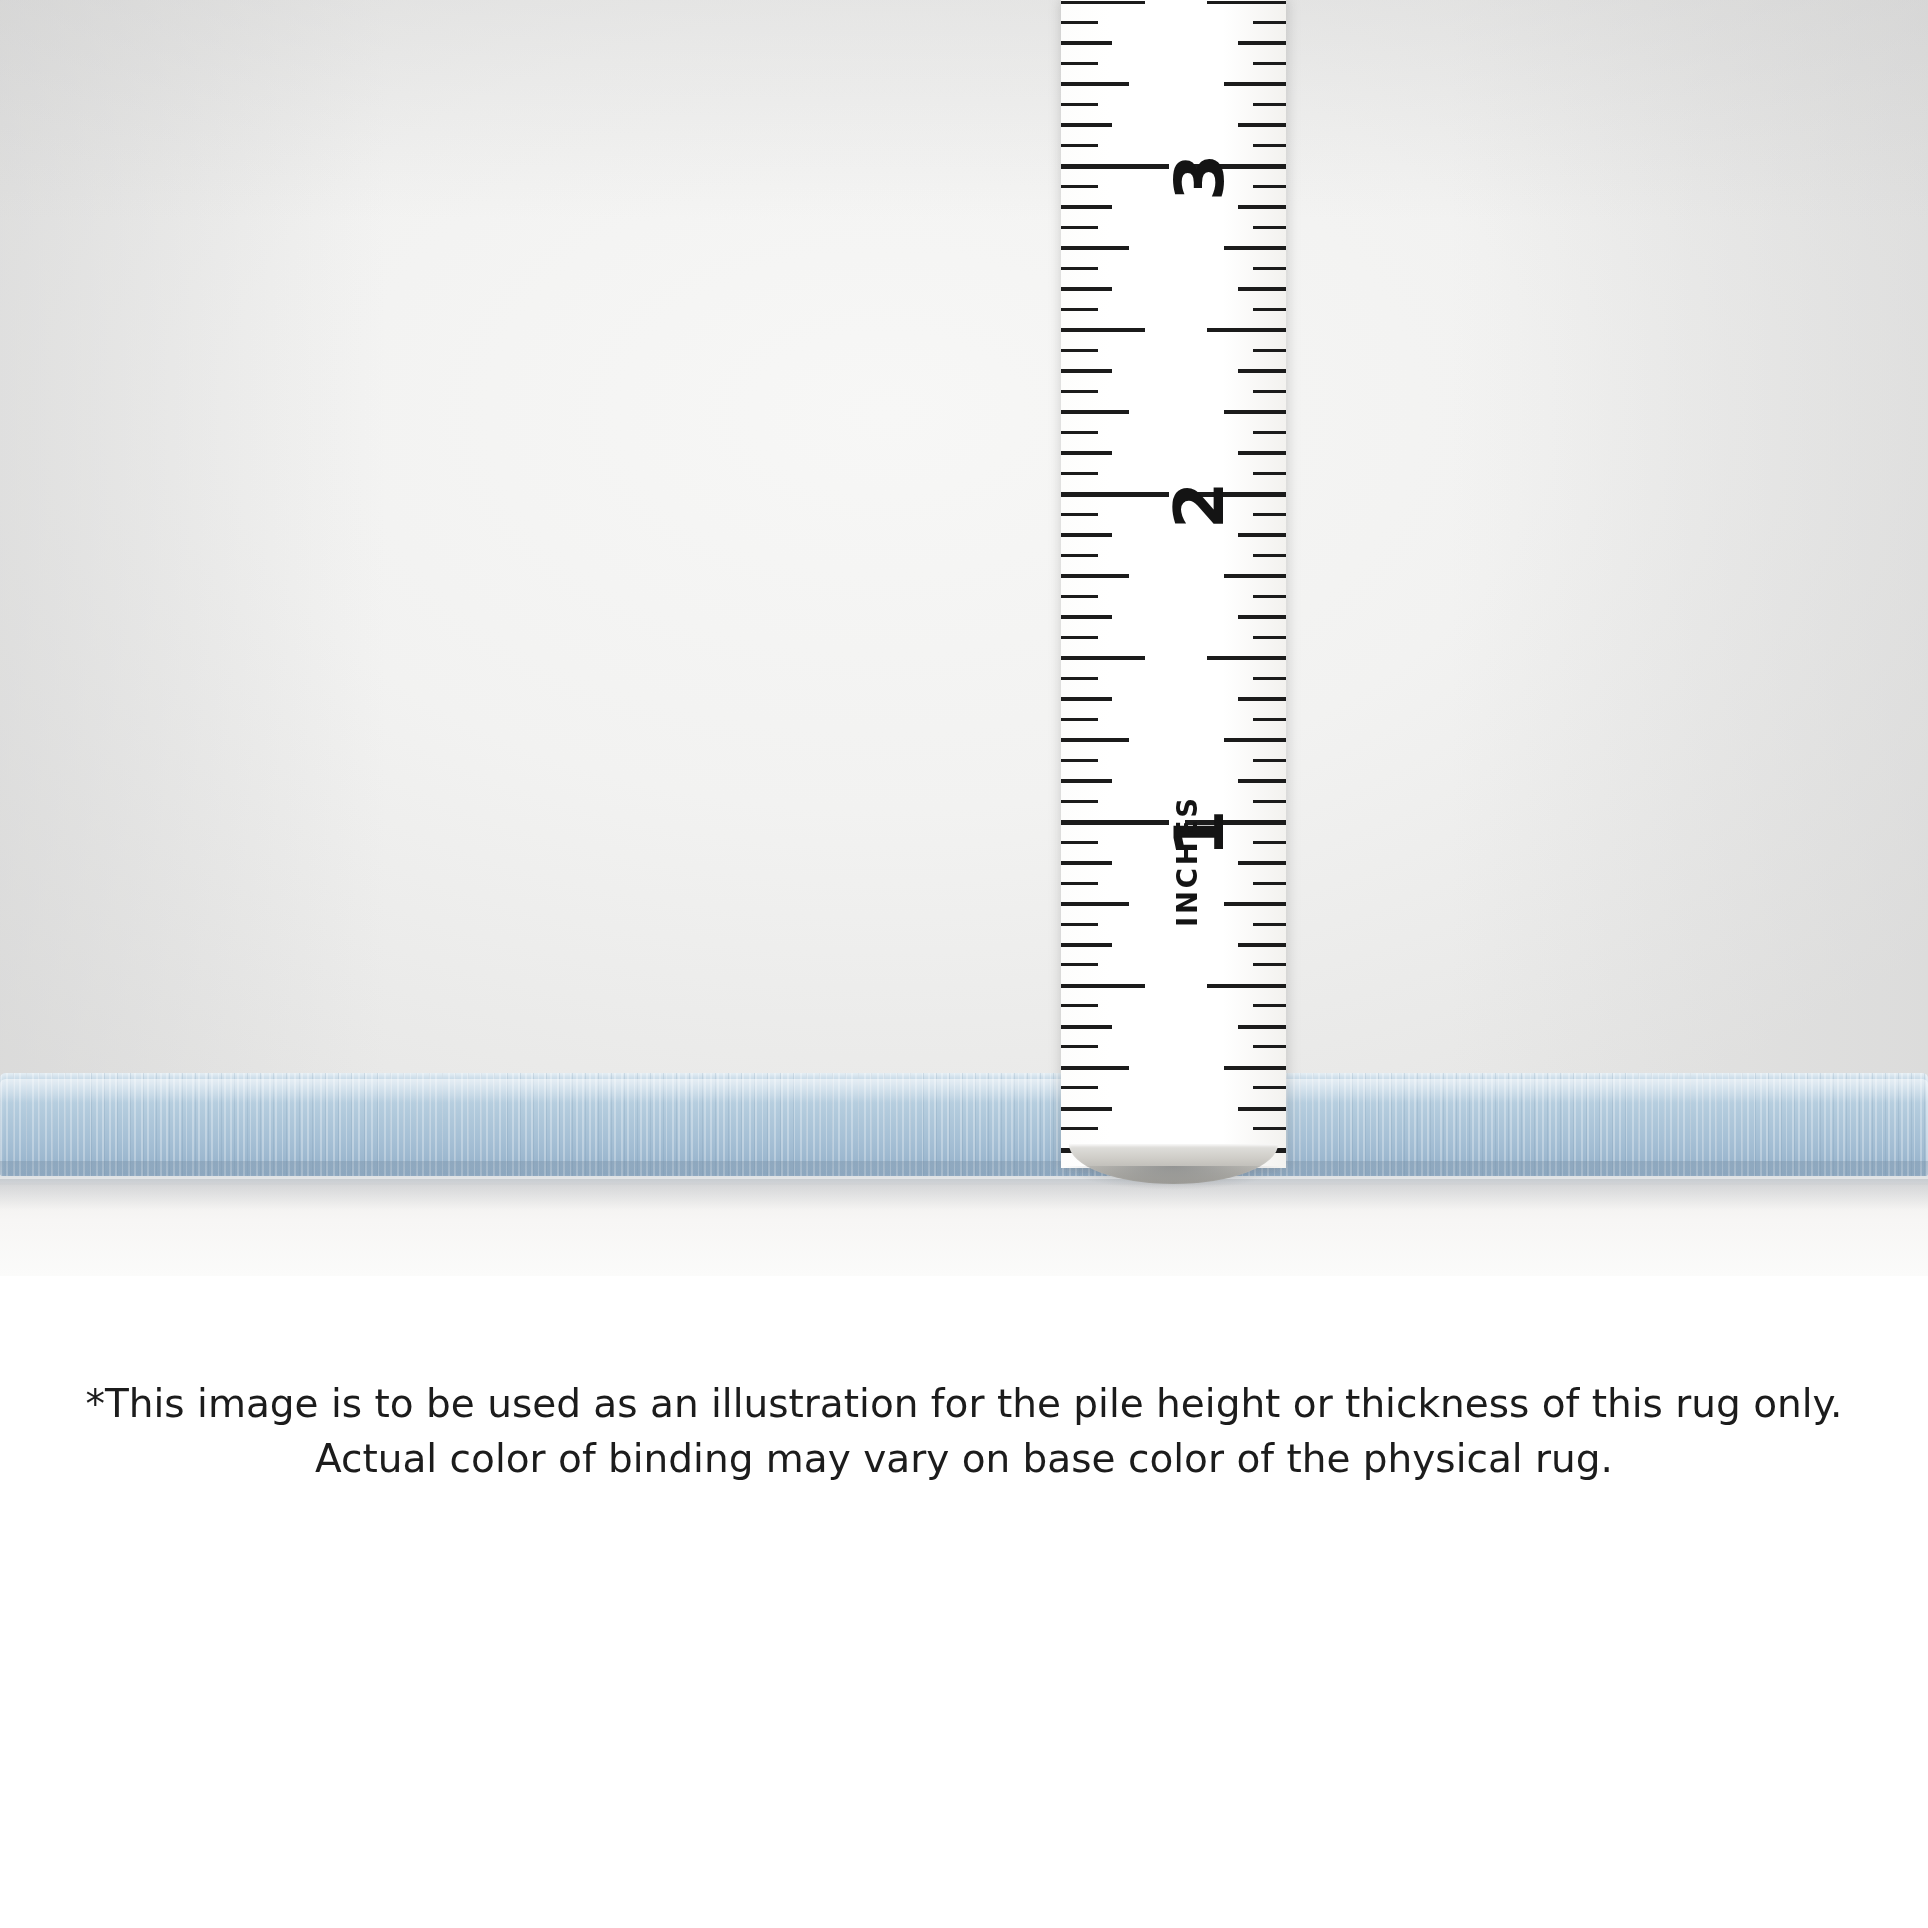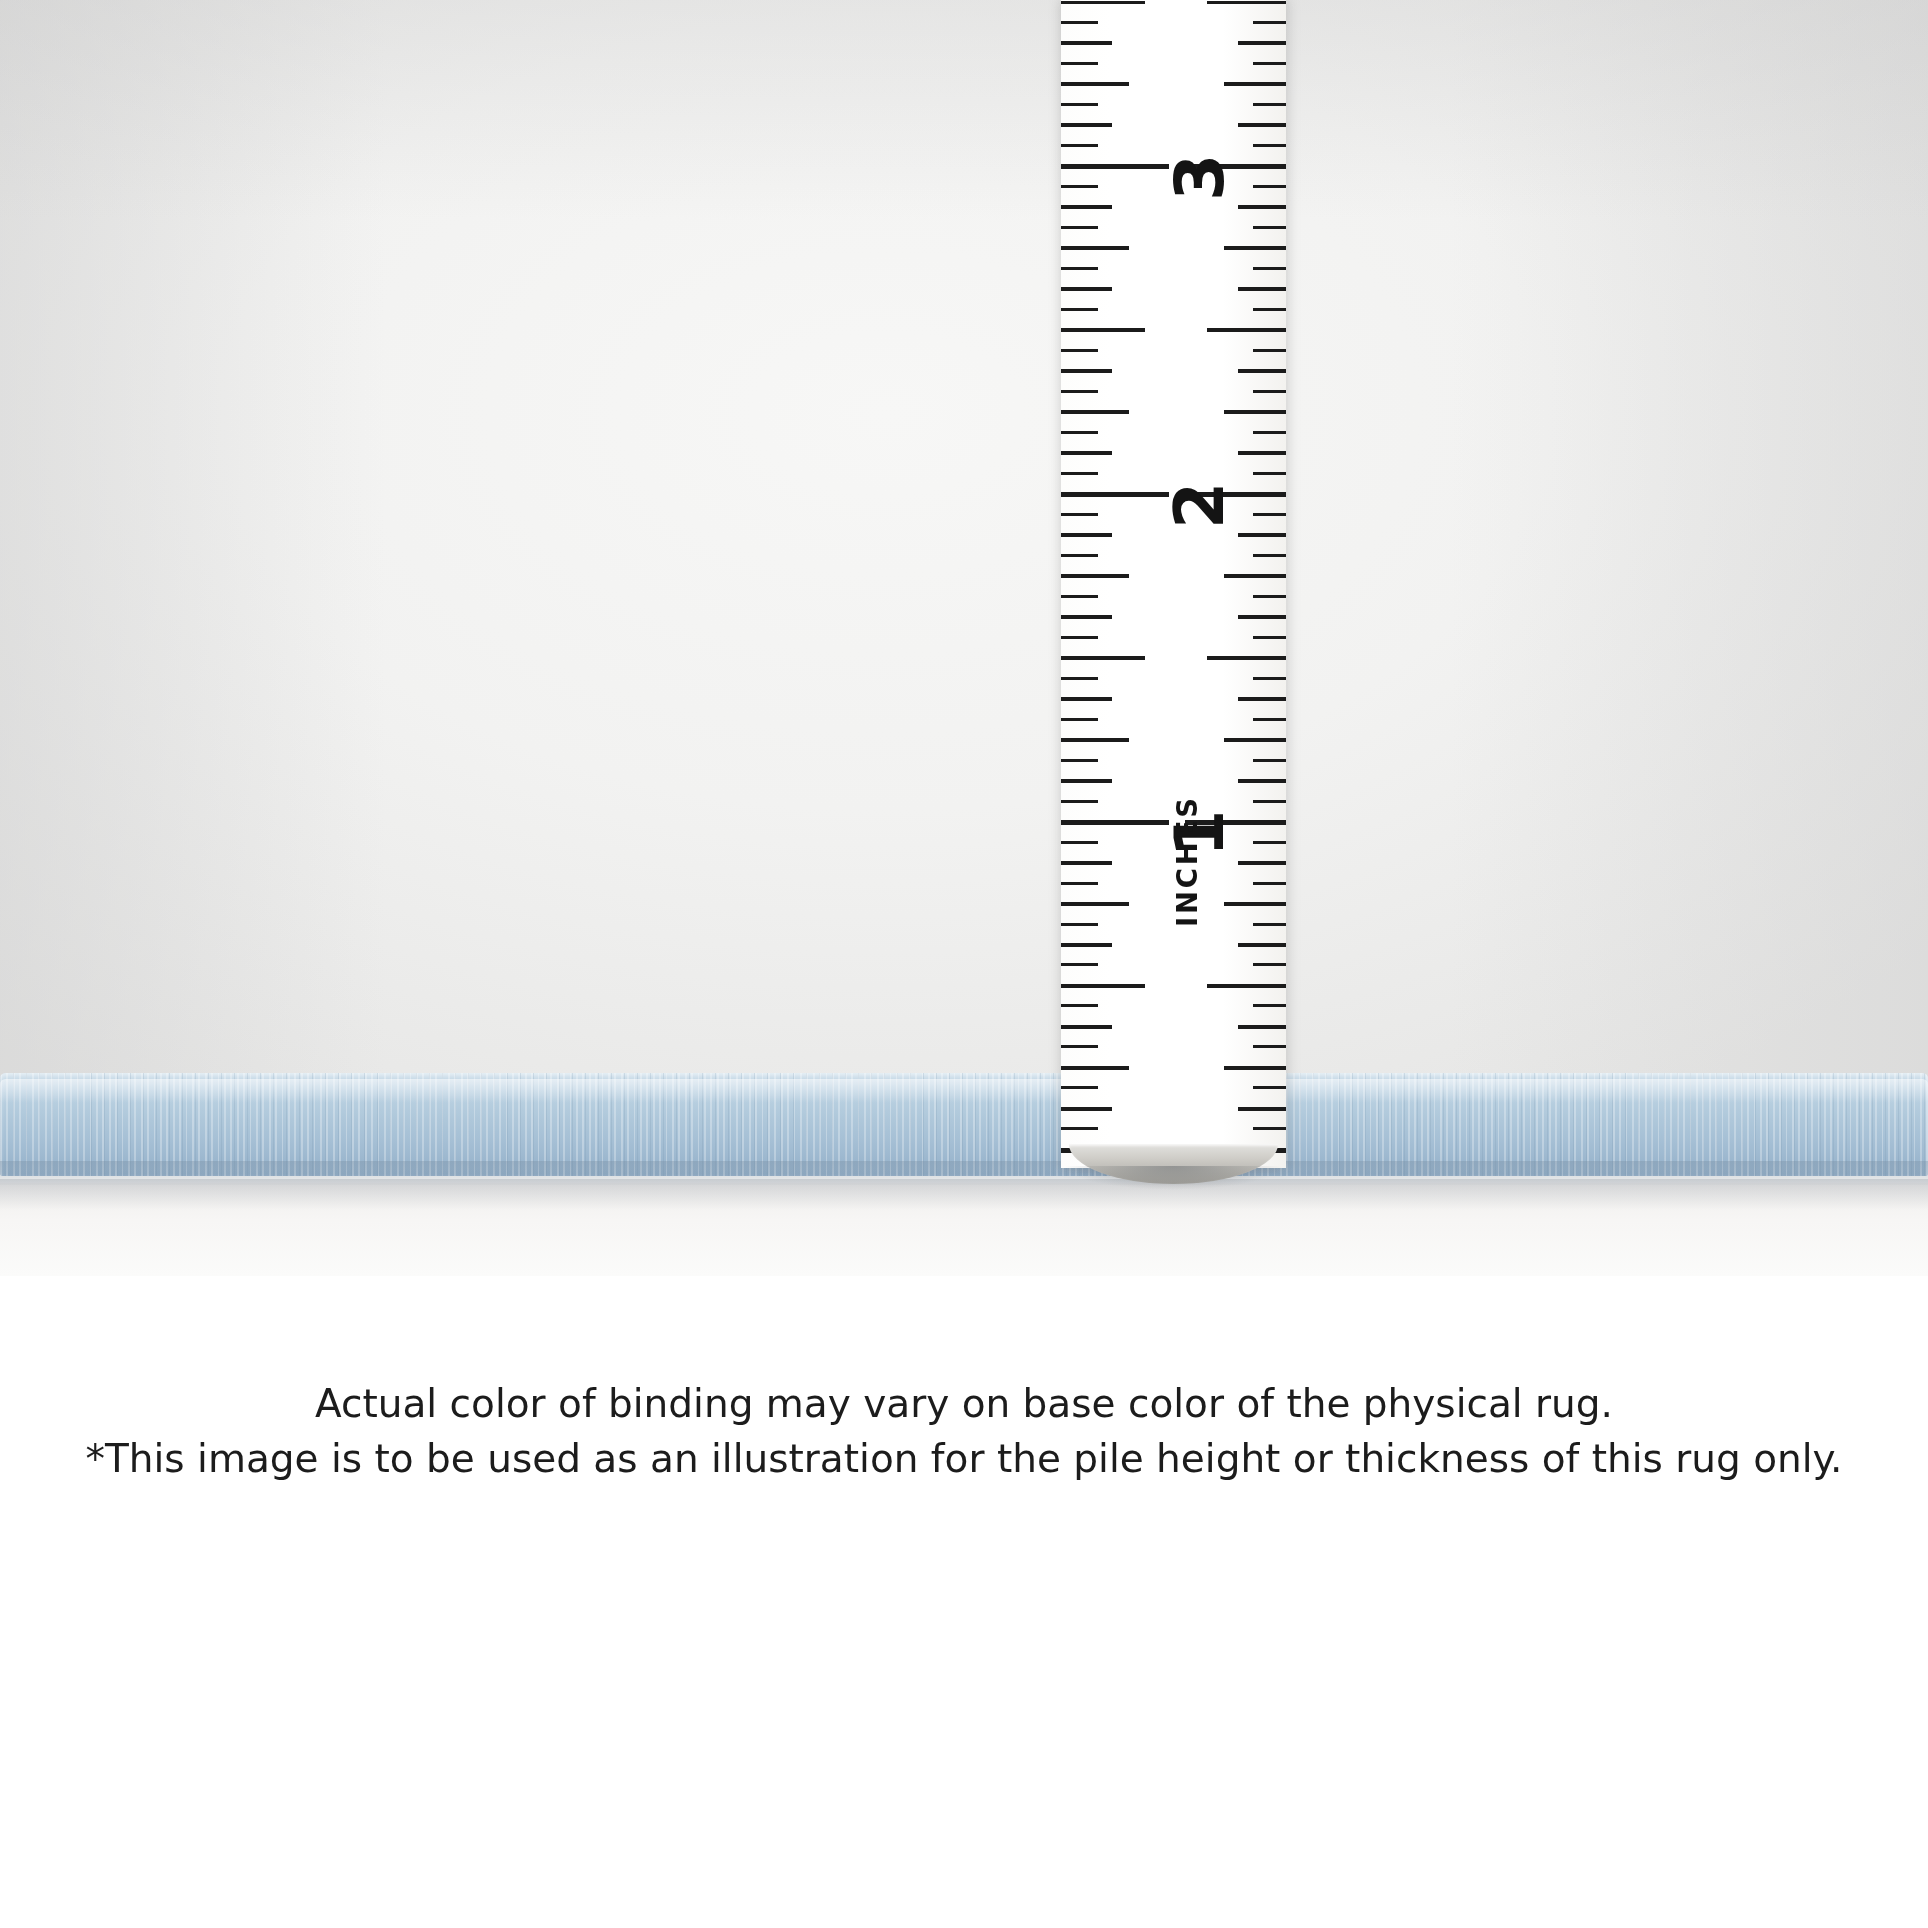--- a/index.html
+++ b/index.html
@@ -395,18 +395,18 @@
       <div class="ruler-num" id="num-2" style="top: 529px;">2</div>
       <div class="ruler-num" id="num-3" style="top: 201px;">3</div>
       <div class="ruler-inches-label">INCHES</div>
     </div>
     <div class="ruler-tip"></div>
     <div class="ruler-tip-shadow"></div>
 
   </div>
 
   <div class="caption">
+    <span class="line">*This image is to be used as an illustration for the pile height or thickness of this rug only.</span>
     <span class="line">Actual color of binding may vary on base color of the physical rug.</span>
-    <span class="line">*This image is to be used as an illustration for the pile height or thickness of this rug only.</span>
   </div>
 
 </div>
 
 
 </body></html>

